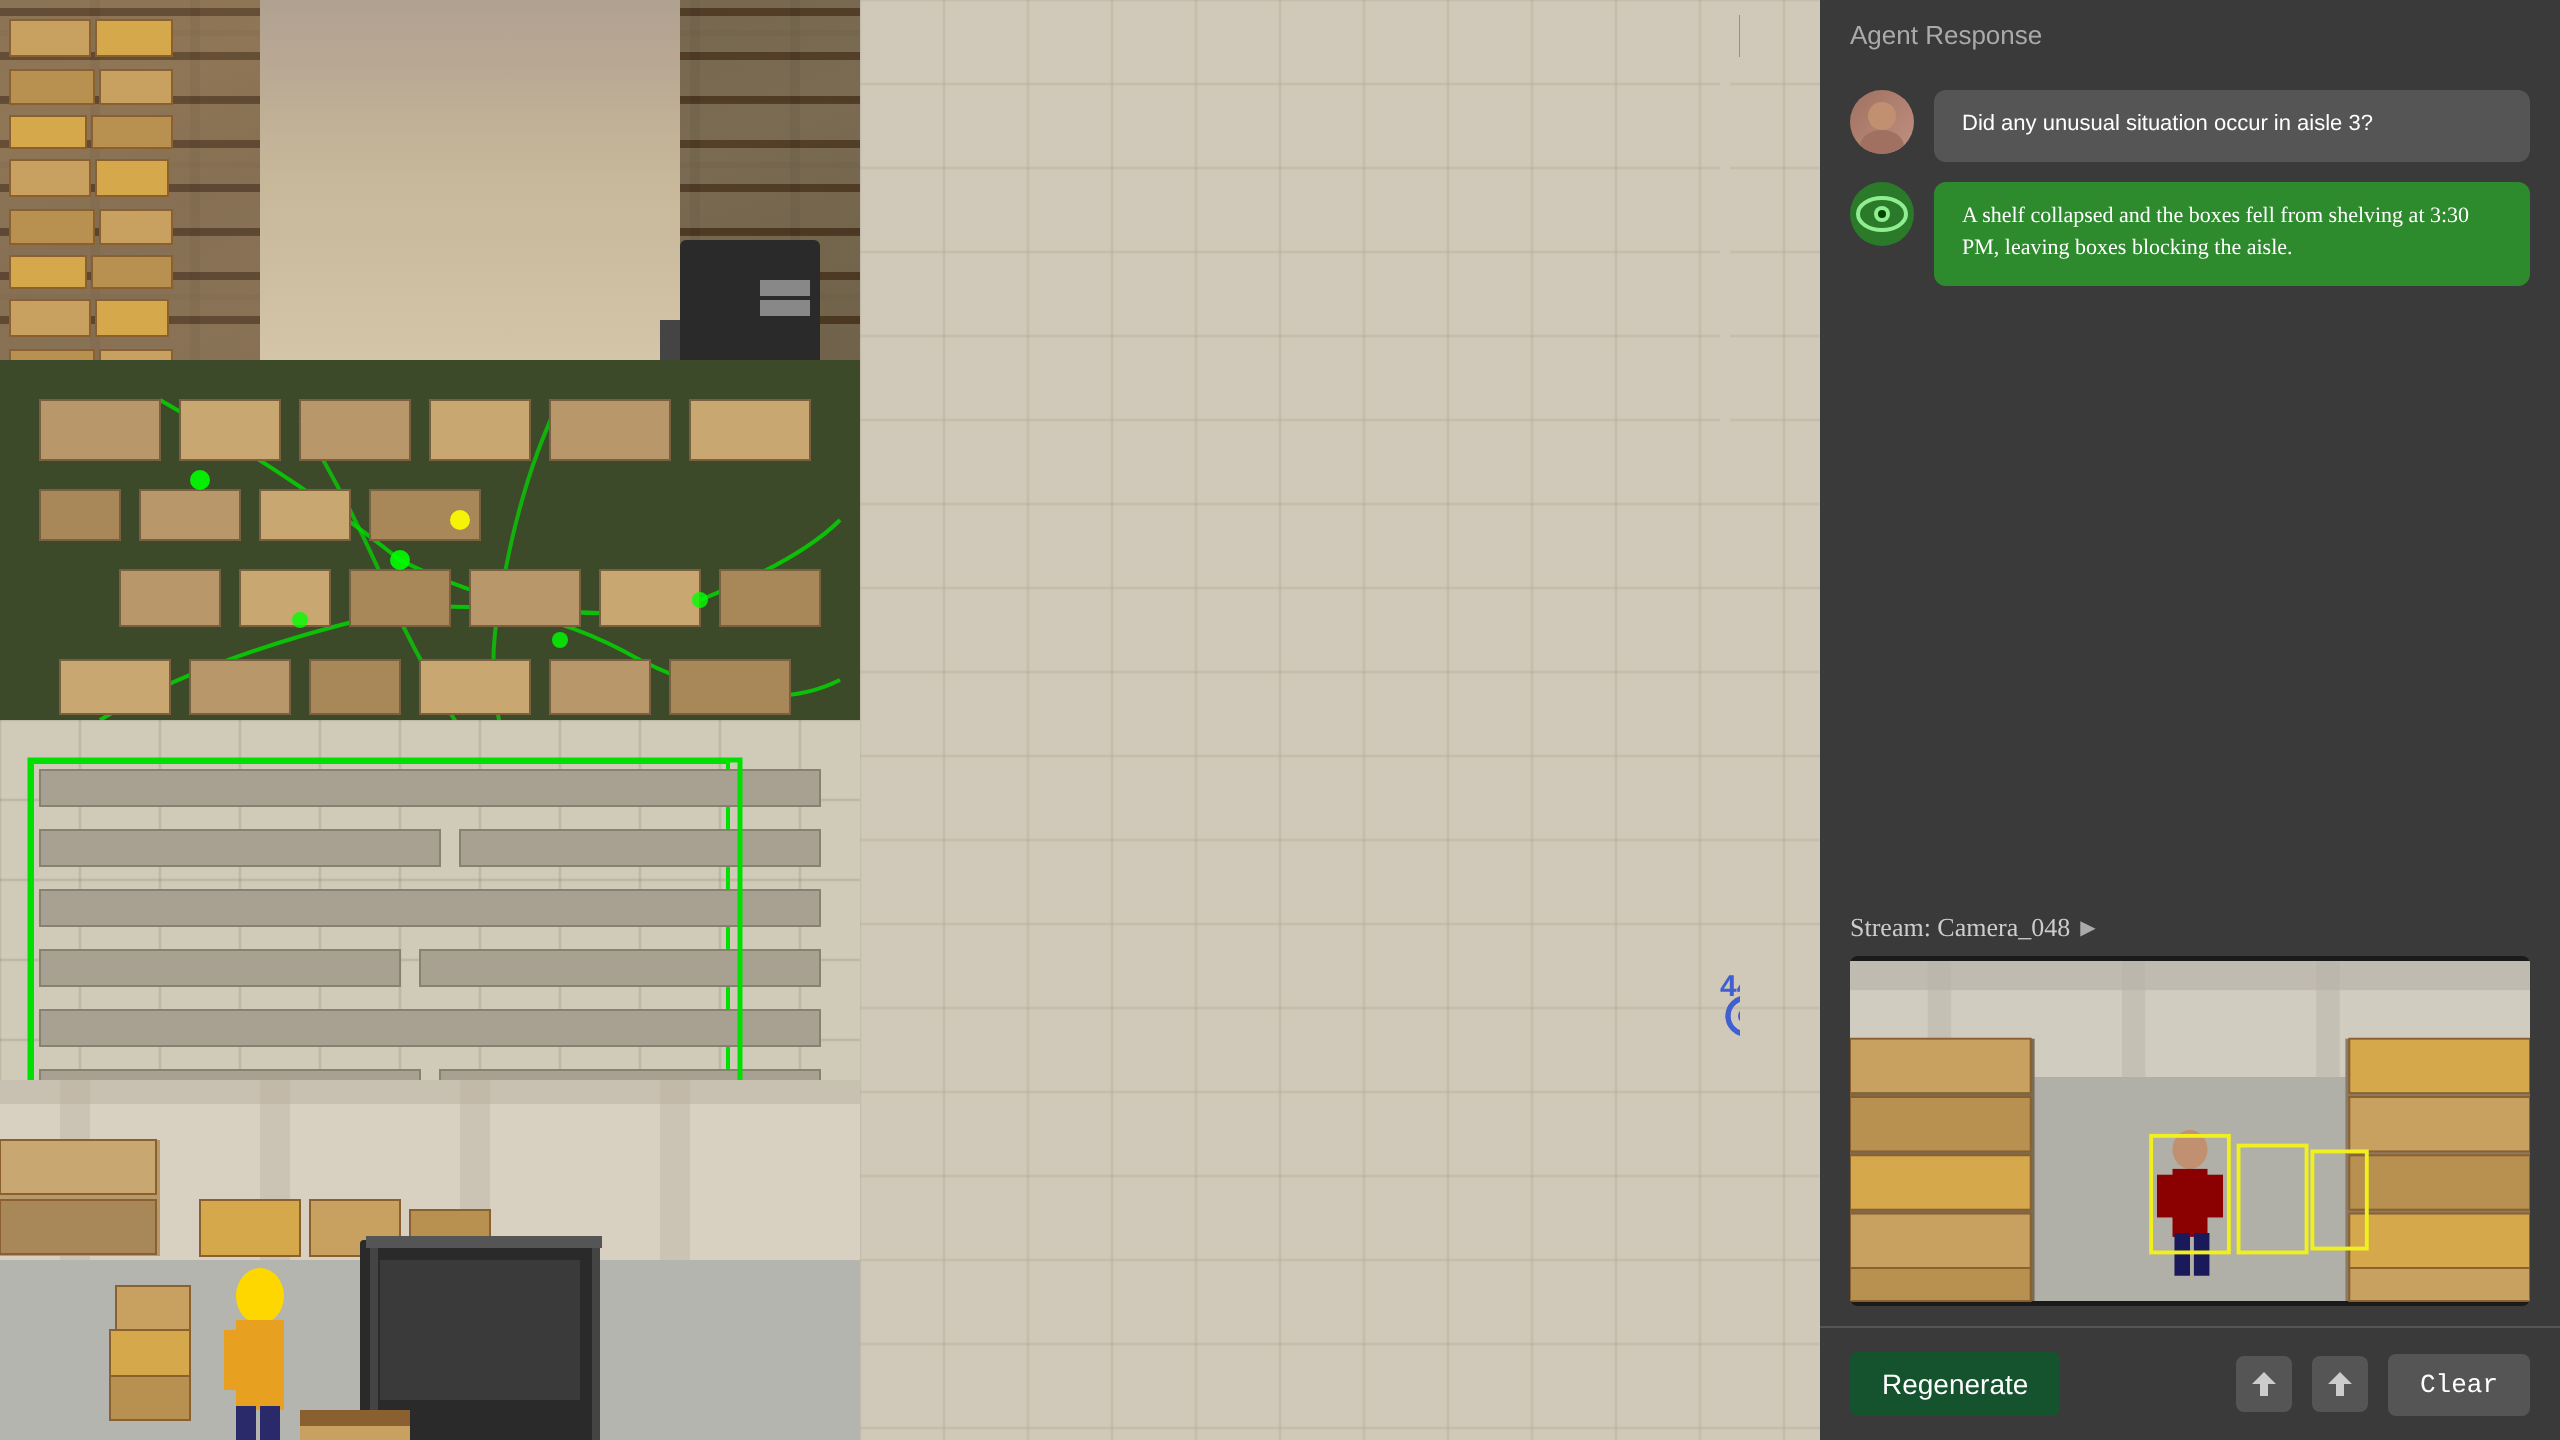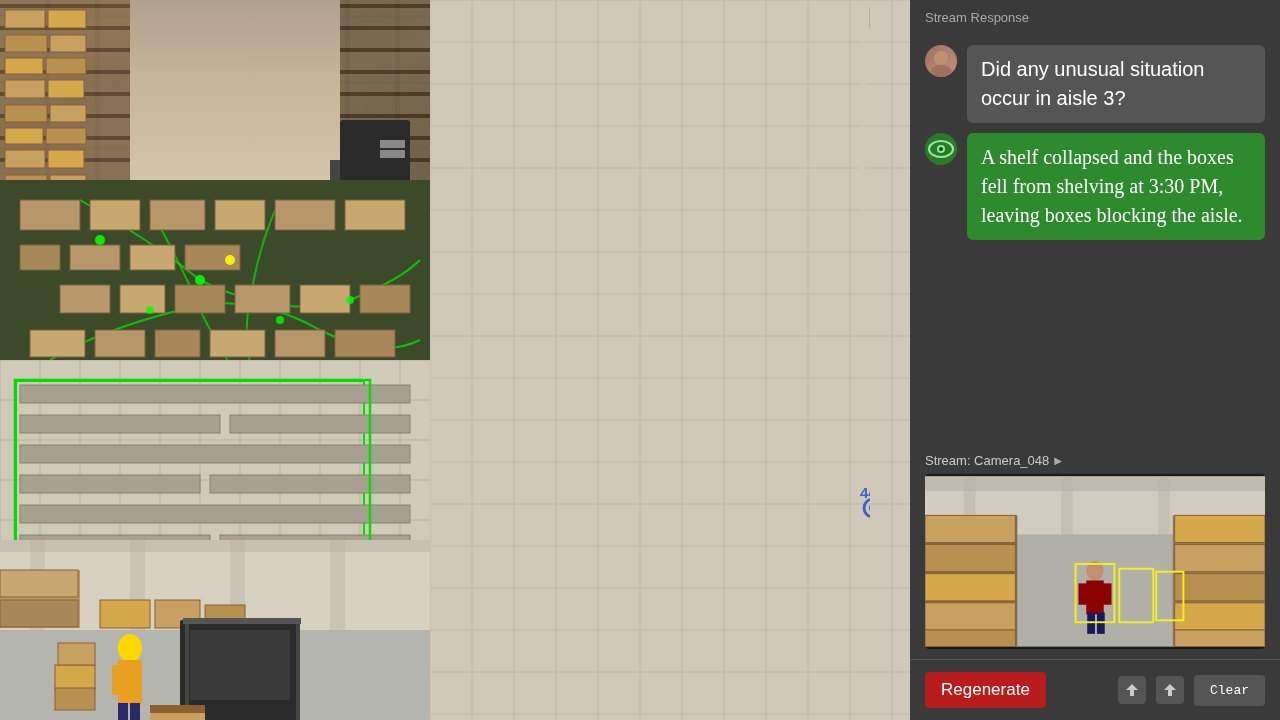--- a/index.html
+++ b/index.html
@@ -172,34 +172,35 @@
       display: flex;
       align-items: center;
       justify-content: center;
       font-size: 14px;
     }
 
     .message-bubble {
       flex: 1;
       padding: 10px 14px;
       border-radius: 6px;
-      font-size: 20px;
+      font-size: 11px;
       line-height: 1.45;
       color: #fff;
     }
     .bubble-human {
       background: #555;
     }
     .bubble-agent {
       background: #2d8a2d;
       font-family: Liberation Serif, serif;
     }
 
     .stream-section {
       padding: 5px 15px 10px;
+      font-family: Liberation Serif, serif;
     }
     .stream-label {
       color: #ccc;
       font-size: 13px;
       margin-bottom: 6px;
       display: flex;
       align-items: center;
       gap: 5px;
     }
     .stream-play-icon {
@@ -217,25 +218,25 @@
 
     .agent-footer {
       padding: 12px 15px;
       border-top: 1px solid #555;
       display: flex;
       align-items: center;
       gap: 10px;
     }
     .regenerate-btn {
       padding: 8px 16px;
-      background: #b91c1c;
+      background: #14532d;
       color: #fff;
       border: none;
       border-radius: 4px;
-      font-size: 17px;
+      font-size: 14px;
       cursor: pointer;
     }
     .spacer { flex: 1; }
     .thumb-btn {
       width: 28px; height: 28px;
       background: #555;
       border: none;
       border-radius: 4px;
       color: #ccc;
       cursor: pointer;
@@ -639,21 +640,21 @@
       <circle cx="590" cy="255" r="8" fill="#f0d020" opacity="0.8"></circle>
 
       <circle cx="443" cy="508" r="9" fill="none" stroke="#4060d0" stroke-width="2.5"></circle>
       <line x1="443" y1="508" x2="443" y2="502" stroke="#4060d0" stroke-width="1.5"></line>
       <line x1="443" y1="508" x2="448" y2="510" stroke="#4060d0" stroke-width="1.5"></line>
     </svg>
   </div>
 
   <div class="agent-panel">
     <div class="agent-header">
-      <span>Stream Response</span>
+      <span>Agent Response</span>
     </div>
 
     <div class="agent-messages">
 
       <div class="message-row">
         <div class="avatar avatar-human">
           <svg width="32" height="32" viewBox="0 0 32 32">
             <circle cx="16" cy="13" r="7" fill="#c09070"></circle>
             <ellipse cx="16" cy="28" rx="11" ry="8" fill="#a07060"></ellipse>
           </svg>

